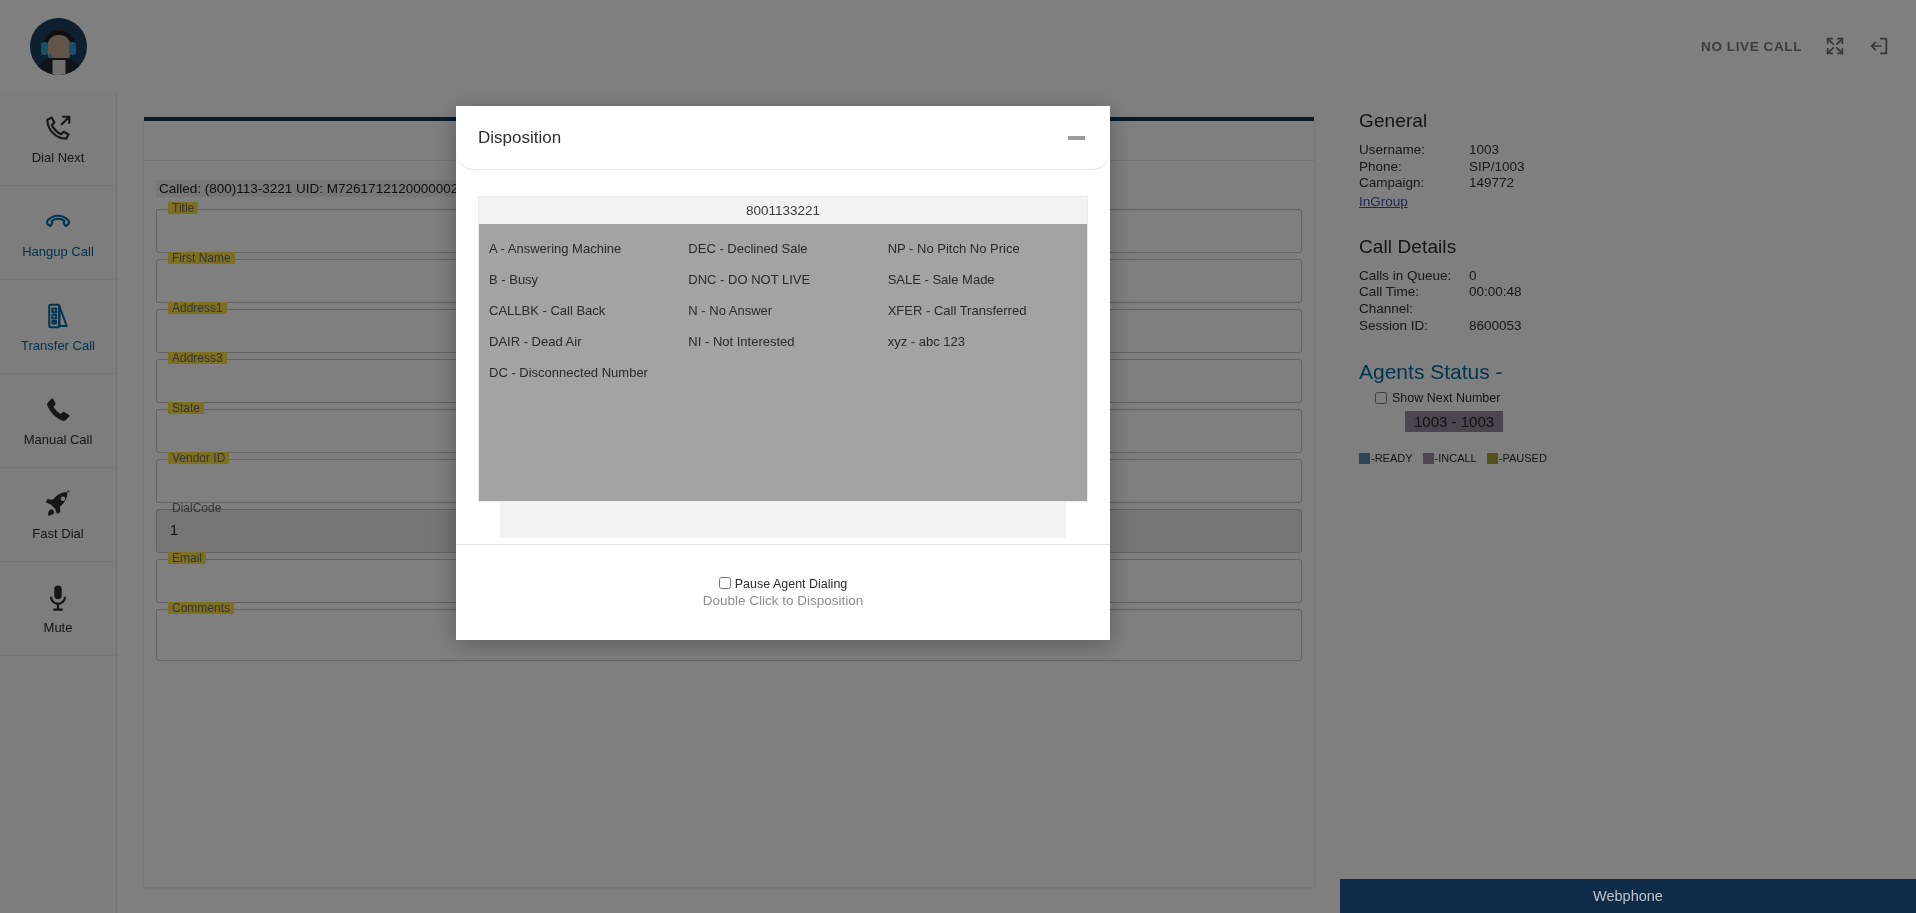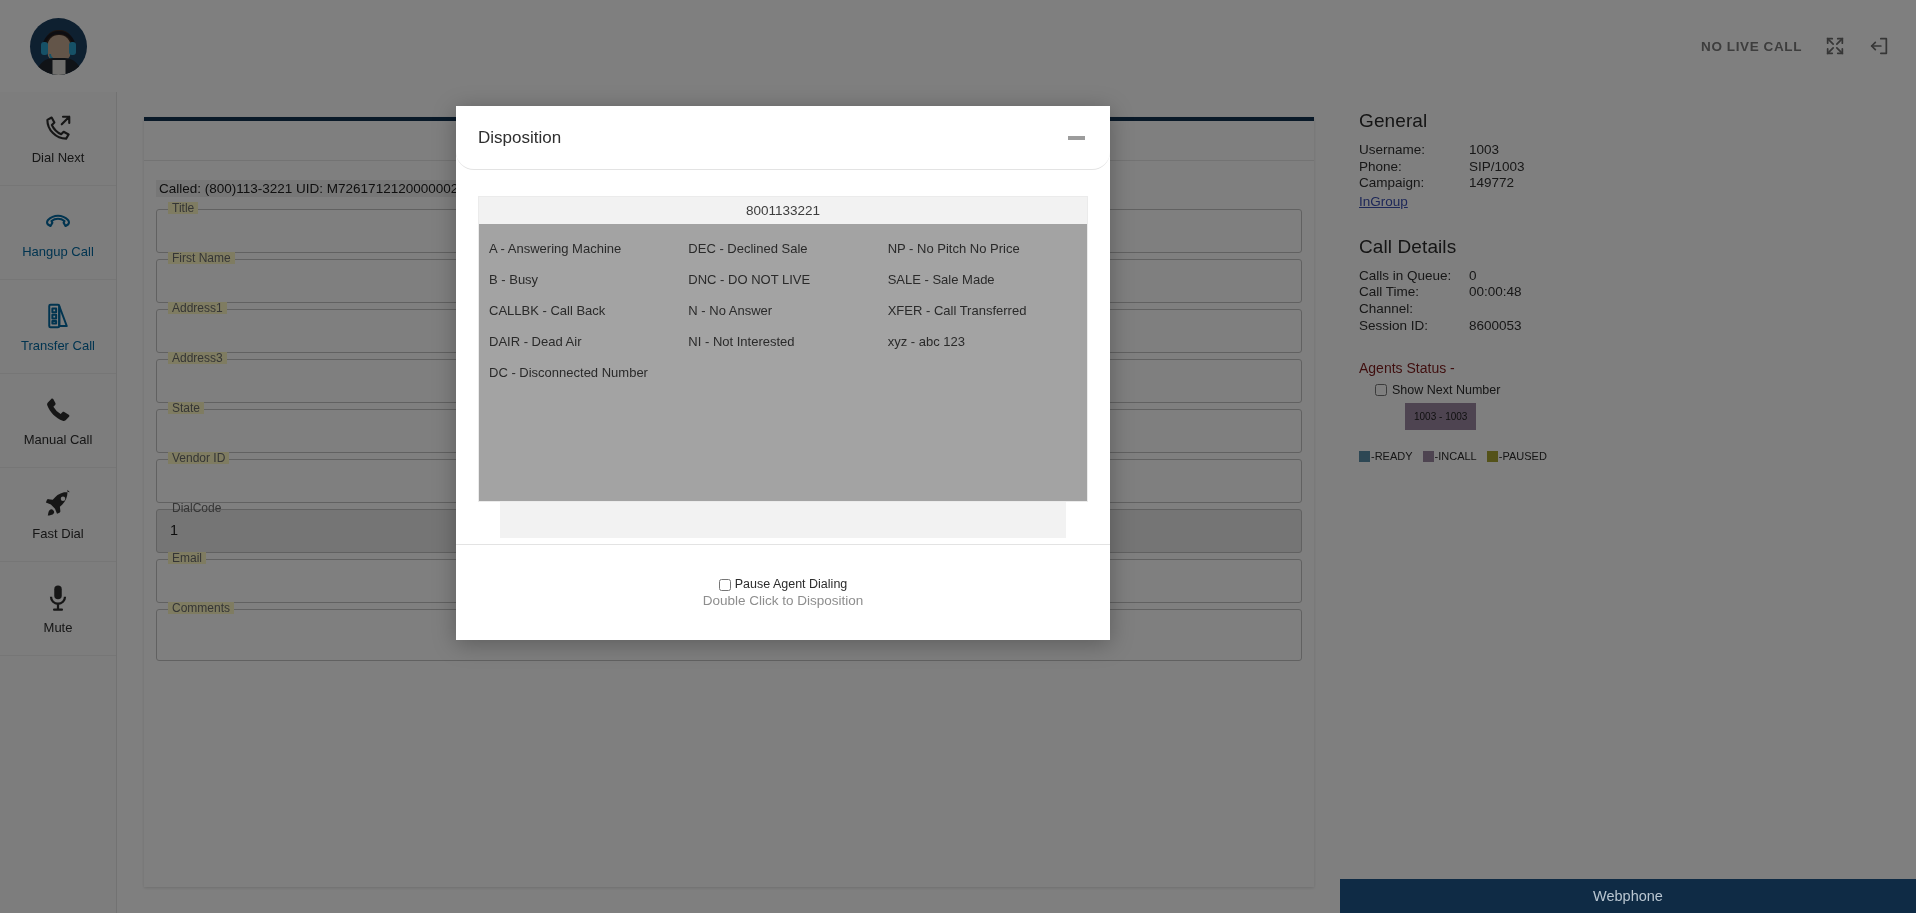--- a/index.html
+++ b/index.html
@@ -131,21 +131,21 @@
     padding: 0 12px 12px 12px;
   }
   .field {
     position: relative; height: 44px; margin-top: 6px;
     border: 1px solid #c3c3c3; border-radius: 3px;
     background: #ffffff;
   }
   .field.filled { background: #eaeaea; }
   .field > .flabel {
     position: absolute; top: -8px; left: 11px;
-    background: #fef9c3; padding: 0 4px;
+    background: #fde047; padding: 0 4px;
     font-size: 12px; color: #6a6a6a; line-height: 1;
   }
   .field.filled > .flabel { background: transparent; }
   .field > .fvalue {
     position: absolute; left: 13px; top: 12px;
     font-size: 14.5px; color: #1c1c1c;
   }
   .field.textarea { height: 52px; }
 
   
@@ -162,30 +162,30 @@
   }
   .rp-rows { margin-bottom: 26px; }
   .rp-row { display: flex; font-size: 13.5px; color: #303030; line-height: 1.23; }
   .rp-row .k { width: 110px; }
   .rp-row .v { }
   .rp-link {
     font-size: 13.5px; color: #3b4fb0; text-decoration: underline; cursor: pointer;
     display: inline-block; margin-top: 1px;
   }
   .rp-section2 { margin-top: 4px; }
-  #agents-status-title { font-size: 14px; color: #7f1d1d; margin-bottom: 7px; }
+  #agents-status-title { font-size: 21px; color: #0369a1; margin-bottom: 7px; }
   #show-next-row {
     display: flex; align-items: center; gap: 5px;
     margin-left: 16px; font-size: 12.5px; color: #2d2d2d;
   }
   #show-next-row input { width: 12px; height: 12px; margin: 0; }
   #agent-badge {
     display: inline-block; margin: 6px 0 0 46px;
     background: #9c88a3; color: #1e1e1e;
-    font-size: 10px; padding: 8px 9px;
+    font-size: 15px; padding: 2px 9px;
   }
   #legend { display: flex; gap: 10px; margin-top: 20px; align-items: center; }
   .legend-item { display: flex; align-items: center; font-size: 11px; color: #2b2b2b; }
   .legend-swatch { width: 11px; height: 11px; display: inline-block; margin-right: 1px; }
 
   
   #webphone {
     position: absolute; right: 0; bottom: 0;
     width: 576px; height: 34px;
     background: #0f2b45;
@@ -241,21 +241,21 @@
   #disp-footer-band {
     height: 36px; background: #f2f2f2; margin: 0 22px;
   }
   #modal-footer {
     border-top: 1px solid #e3e3e3;
     height: 96px;
     display: flex; flex-direction: column;
     align-items: center; justify-content: center; gap: 2px;
   }
   #pause-row {
-    display: flex; align-items: flex-end; gap: 4px;
+    display: flex; align-items: flex-start; gap: 4px;
     font-size: 12.5px; color: #2c2c2c;
   }
   #pause-row input { width: 12px; height: 12px; margin: 0; }
   #dbl-click-hint { font-size: 13.5px; color: #8e8e8e; }
 </style>
 </head>
 <body>
 
 <div id="app">
 

